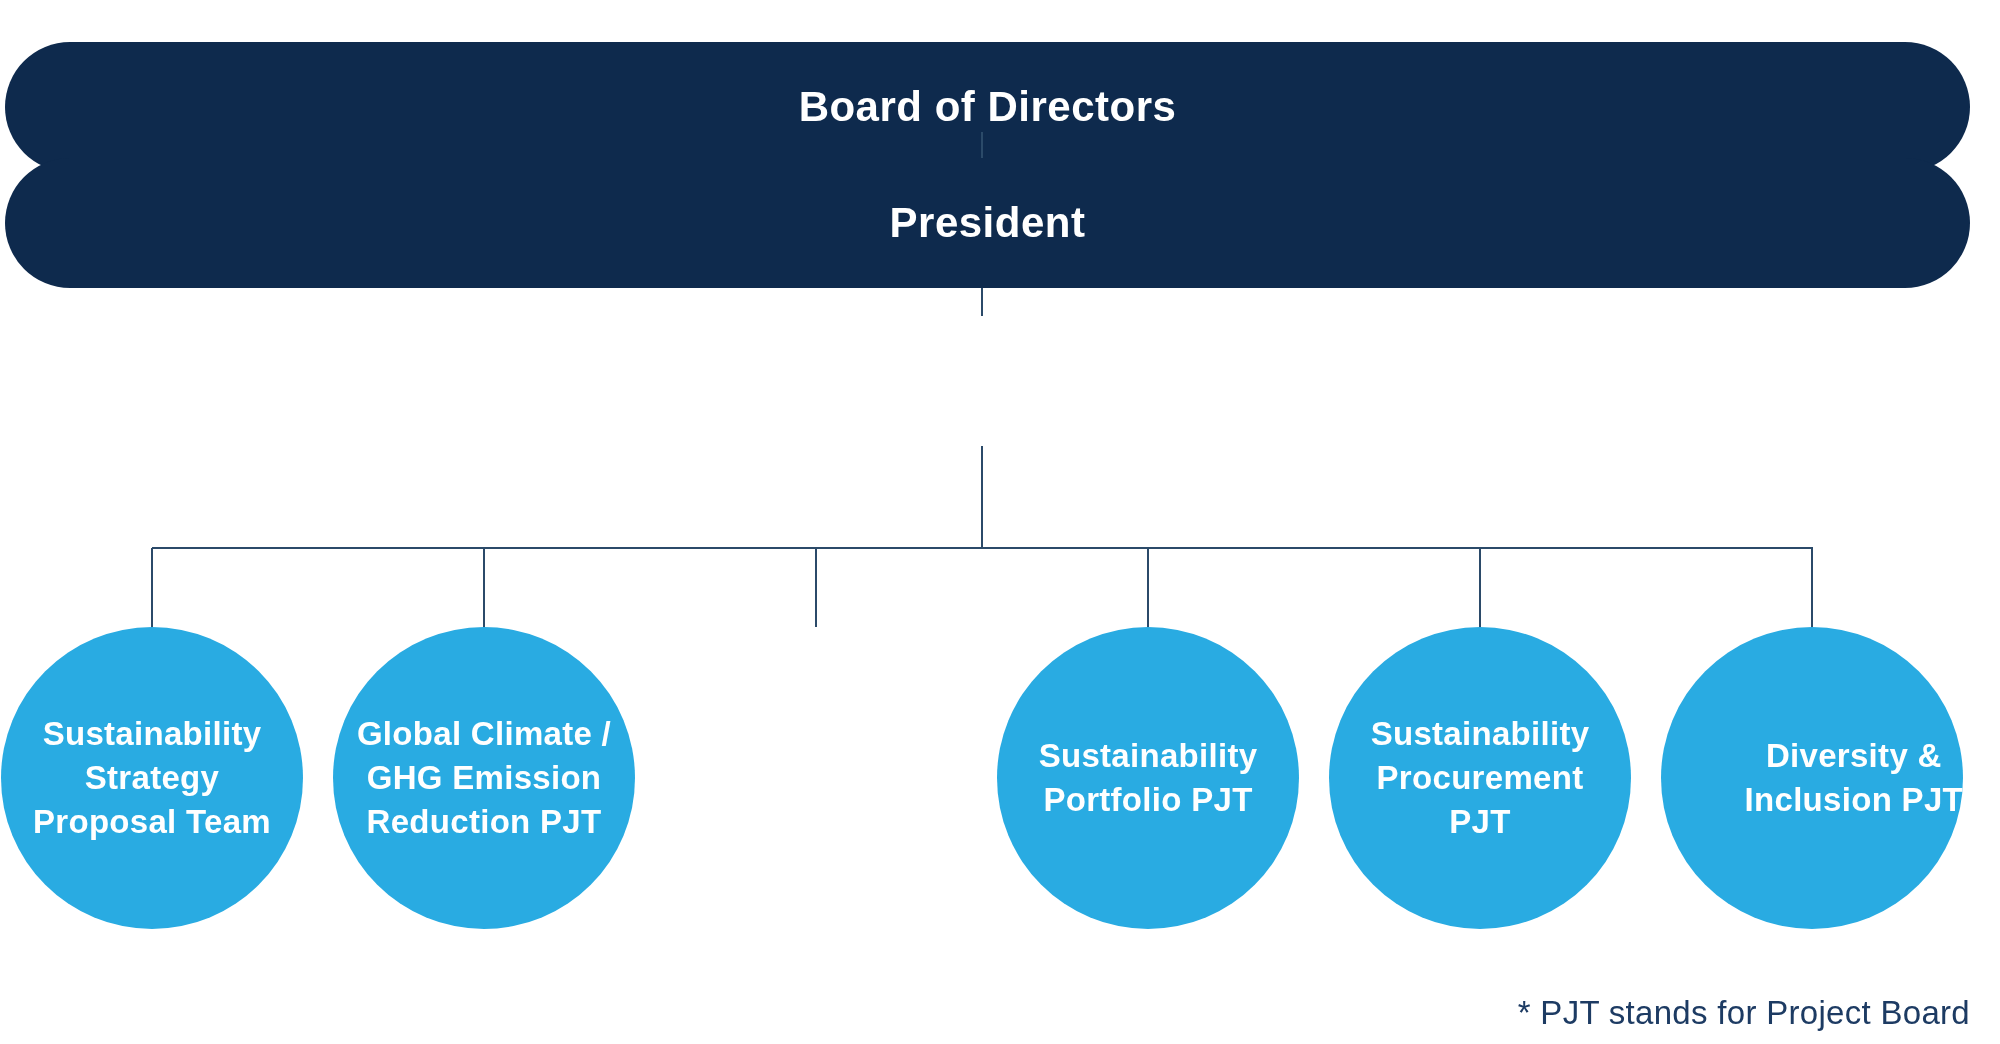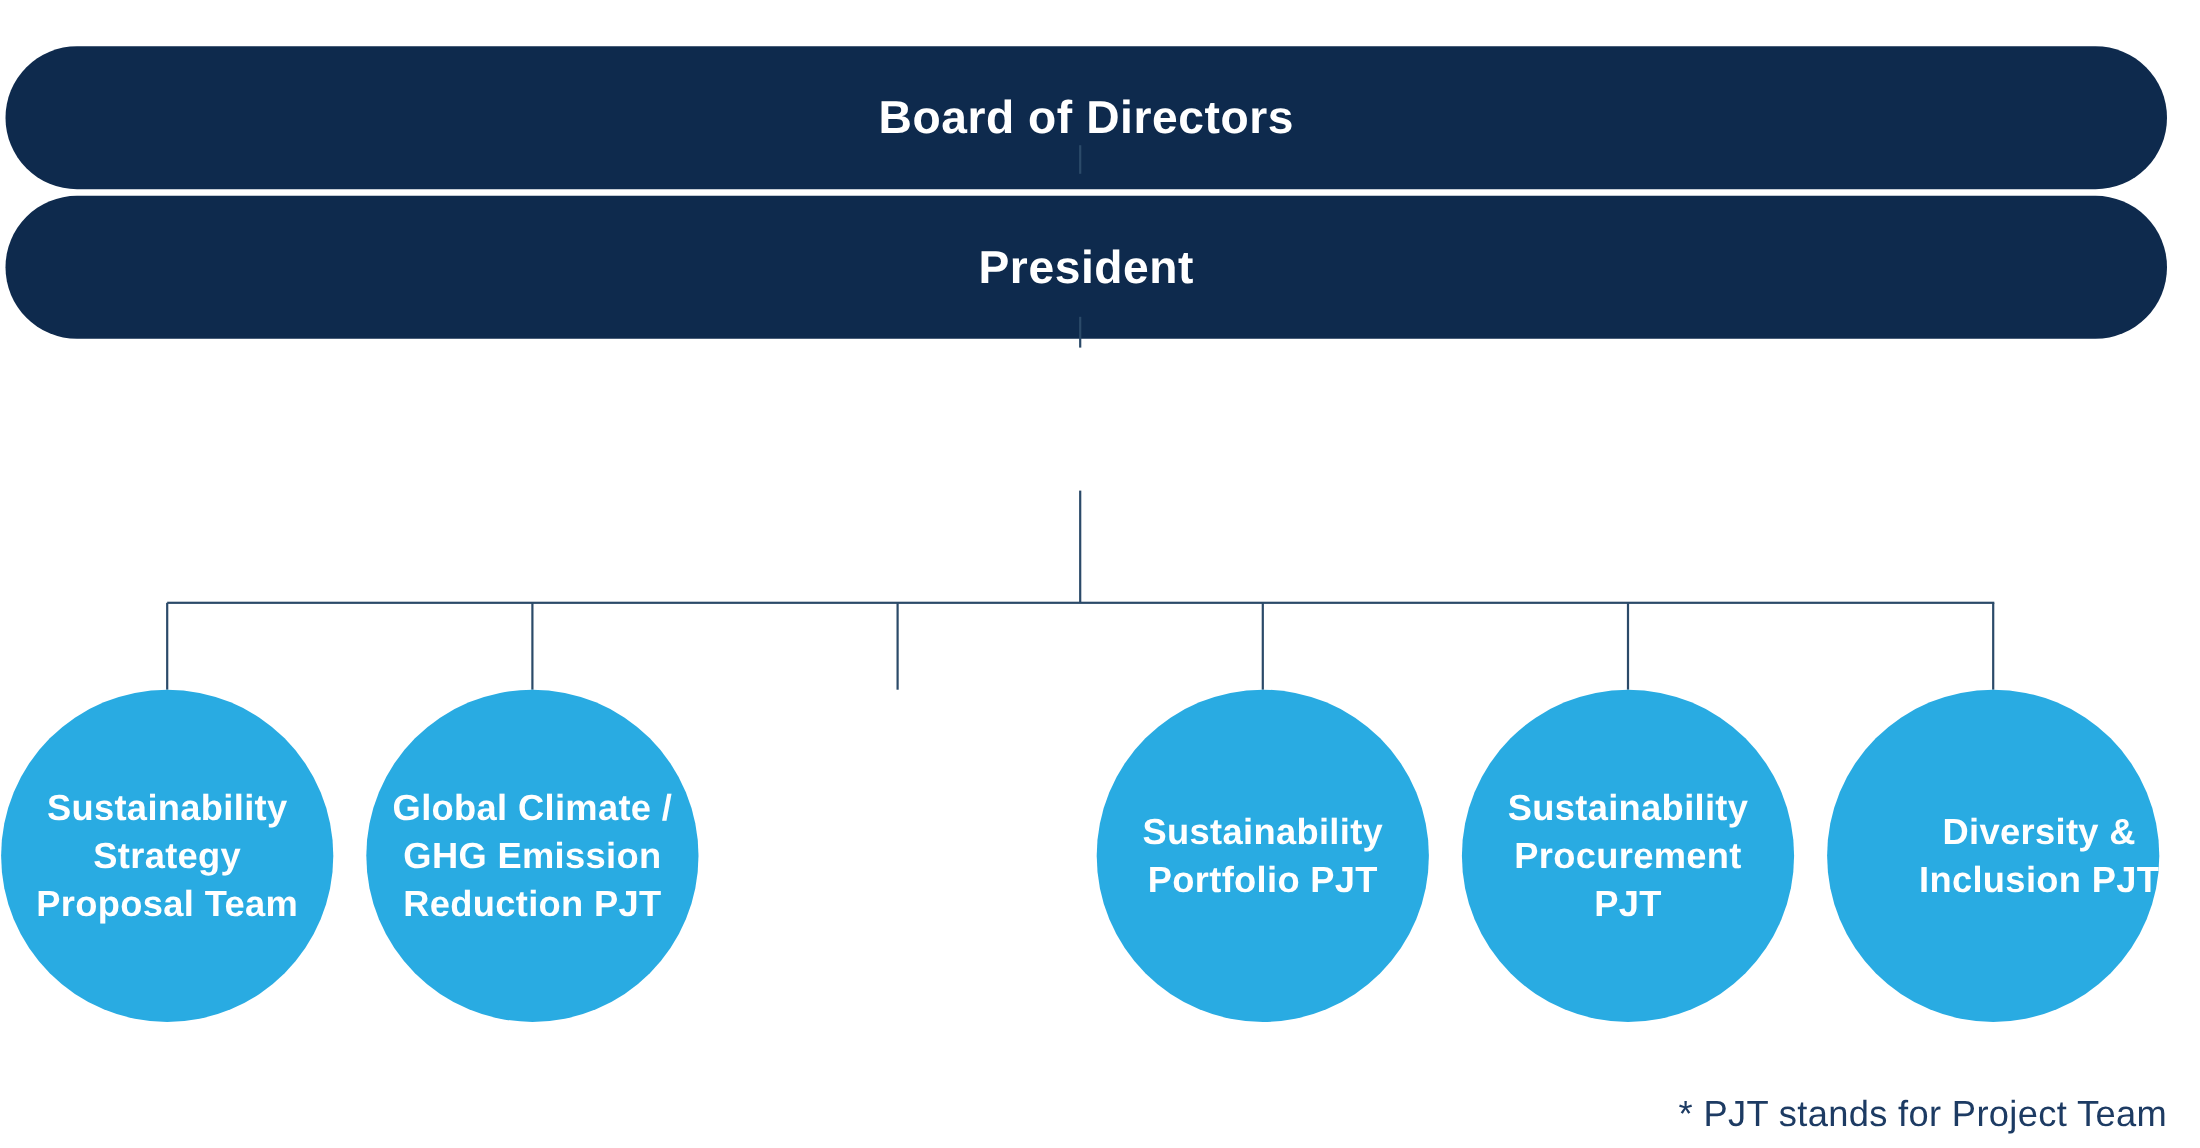--- a/index.html
+++ b/index.html
@@ -25,21 +25,21 @@
     border-radius: 65px;
     display: flex;
     align-items: center;
     justify-content: center;
     color: #ffffff;
     font-size: 42px;
     font-weight: 700;
     letter-spacing: 0.5px;
   }
   .bar-1 { top: 18px; margin-top: 24px; }
-  .bar-2 { top: 158px; margin-top: 20px; }
+  .bar-2 { top: 158px; }
   .bar-3 { top: 316px; }
 
   
   .line {
     position: absolute;
     background: var(--line, #2B4A69);
   }
   .vline { width: 2px; }
   .hline { height: 2px; }
   .link-board-president   { left: 981px; top: 132px; height: 26px; }
@@ -129,15 +129,15 @@
   <div class="circle circle-4">
     <span>Sustainability
 Procurement
 PJT</span>
   </div>
   <div class="circle circle-5">
     <span>Diversity &amp;
 Inclusion PJT</span>
   </div>
 
-  <div class="footnote">* PJT stands for Project Team</div>
+  <div class="footnote">* PJT stands for Project Board</div>
 
 </div>
 
 </body></html>

